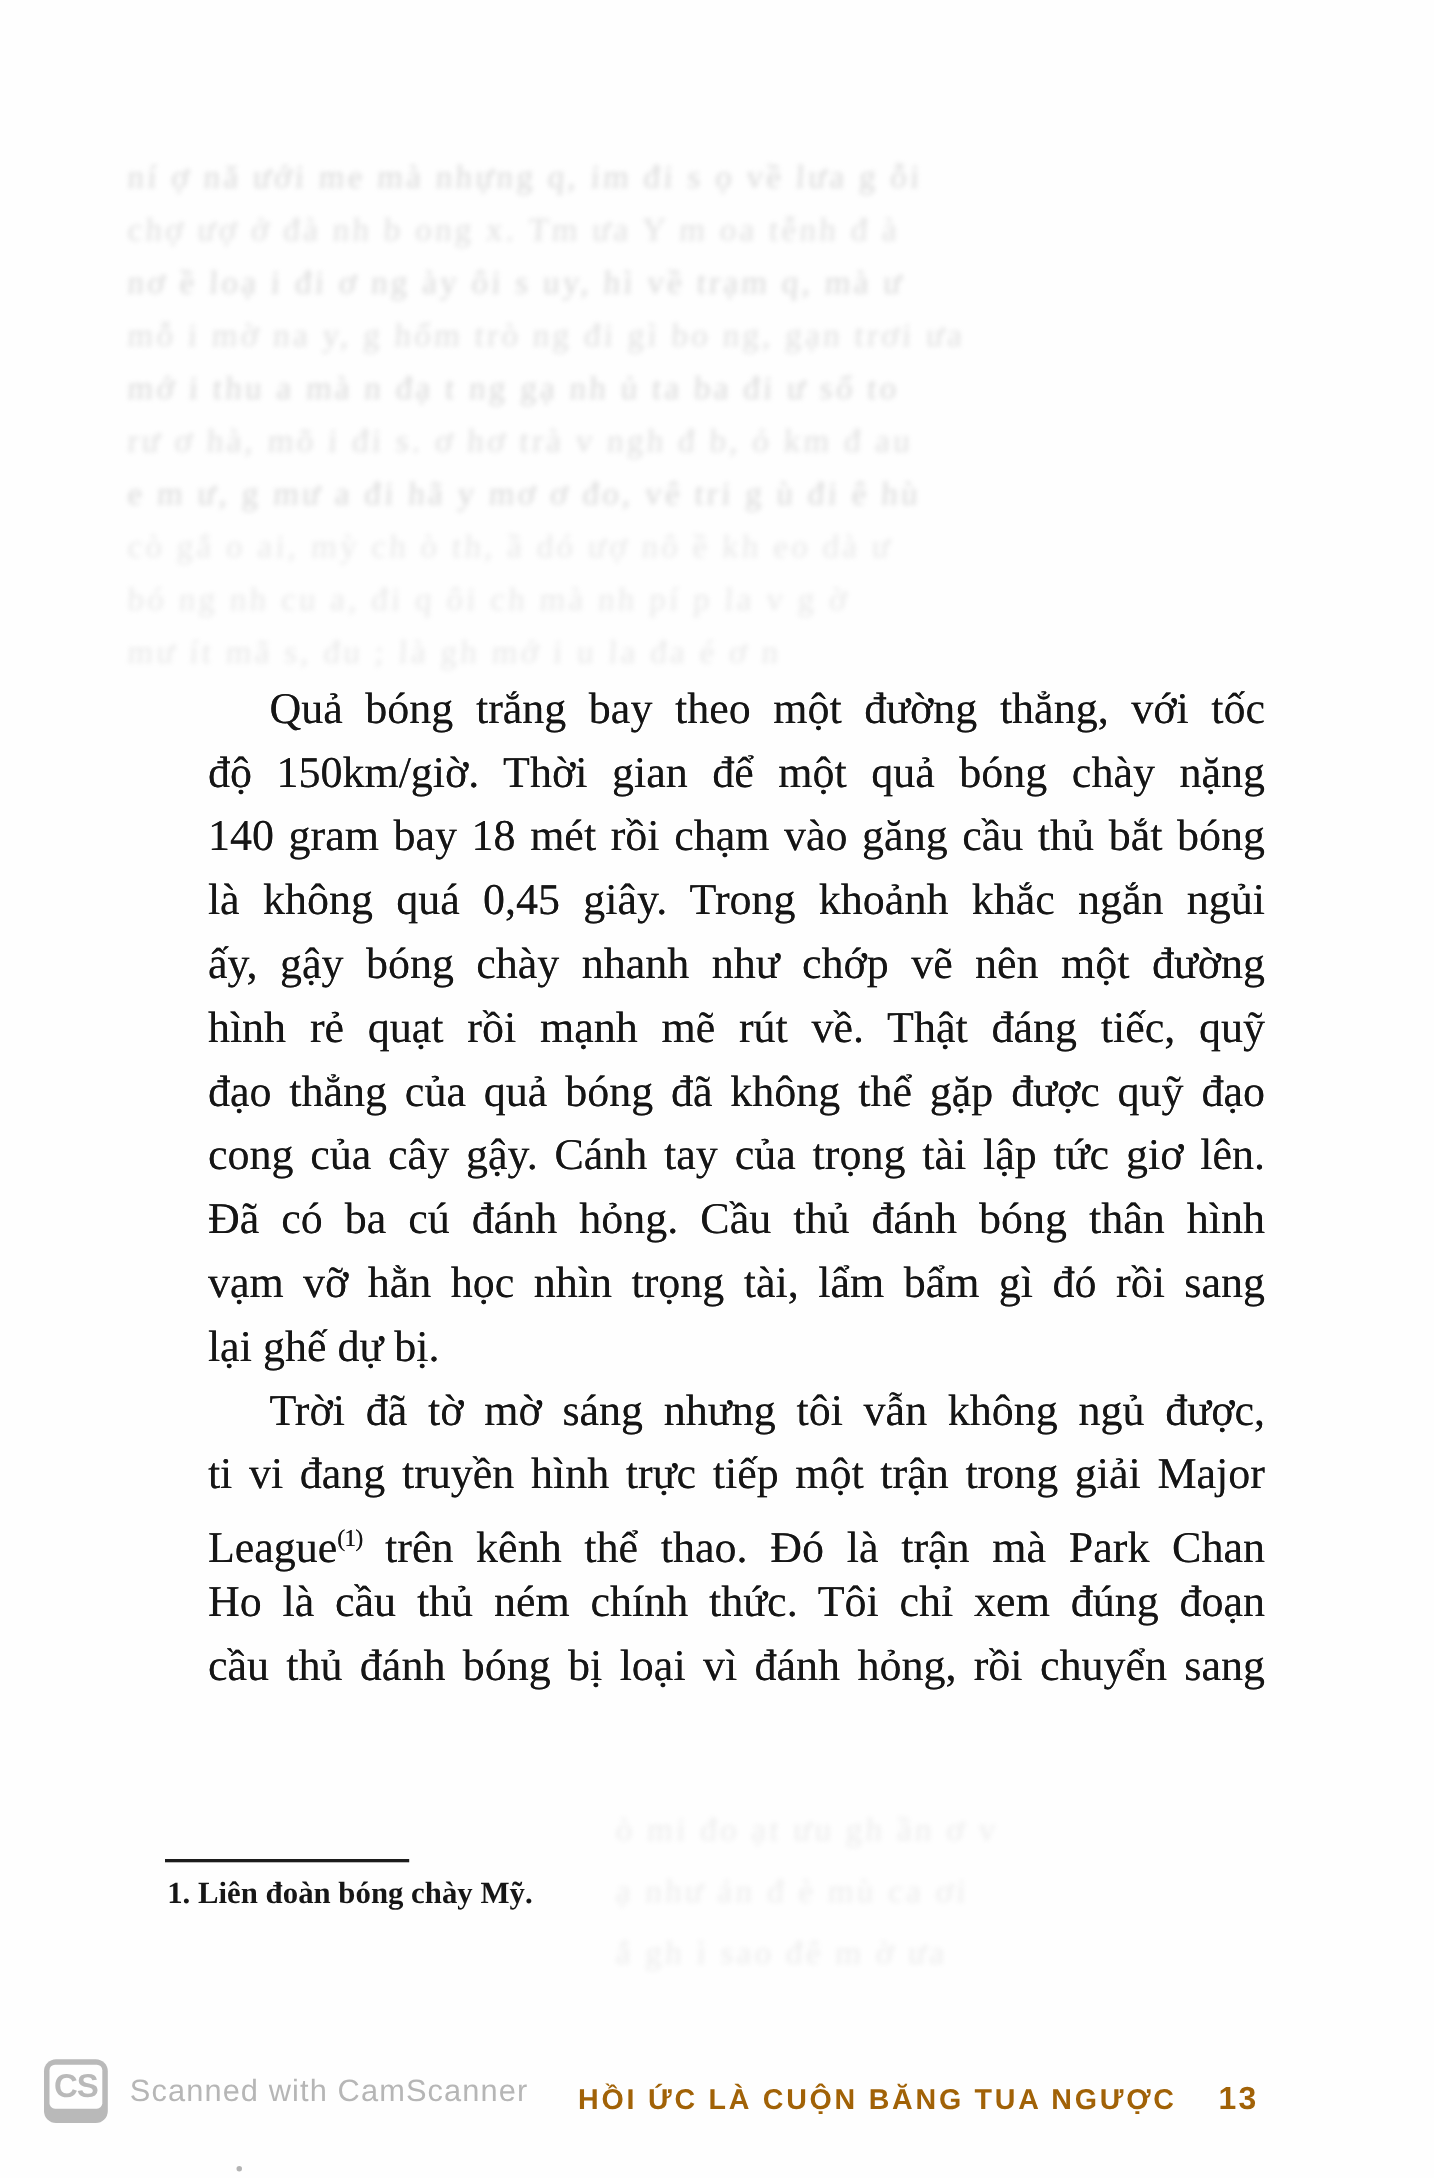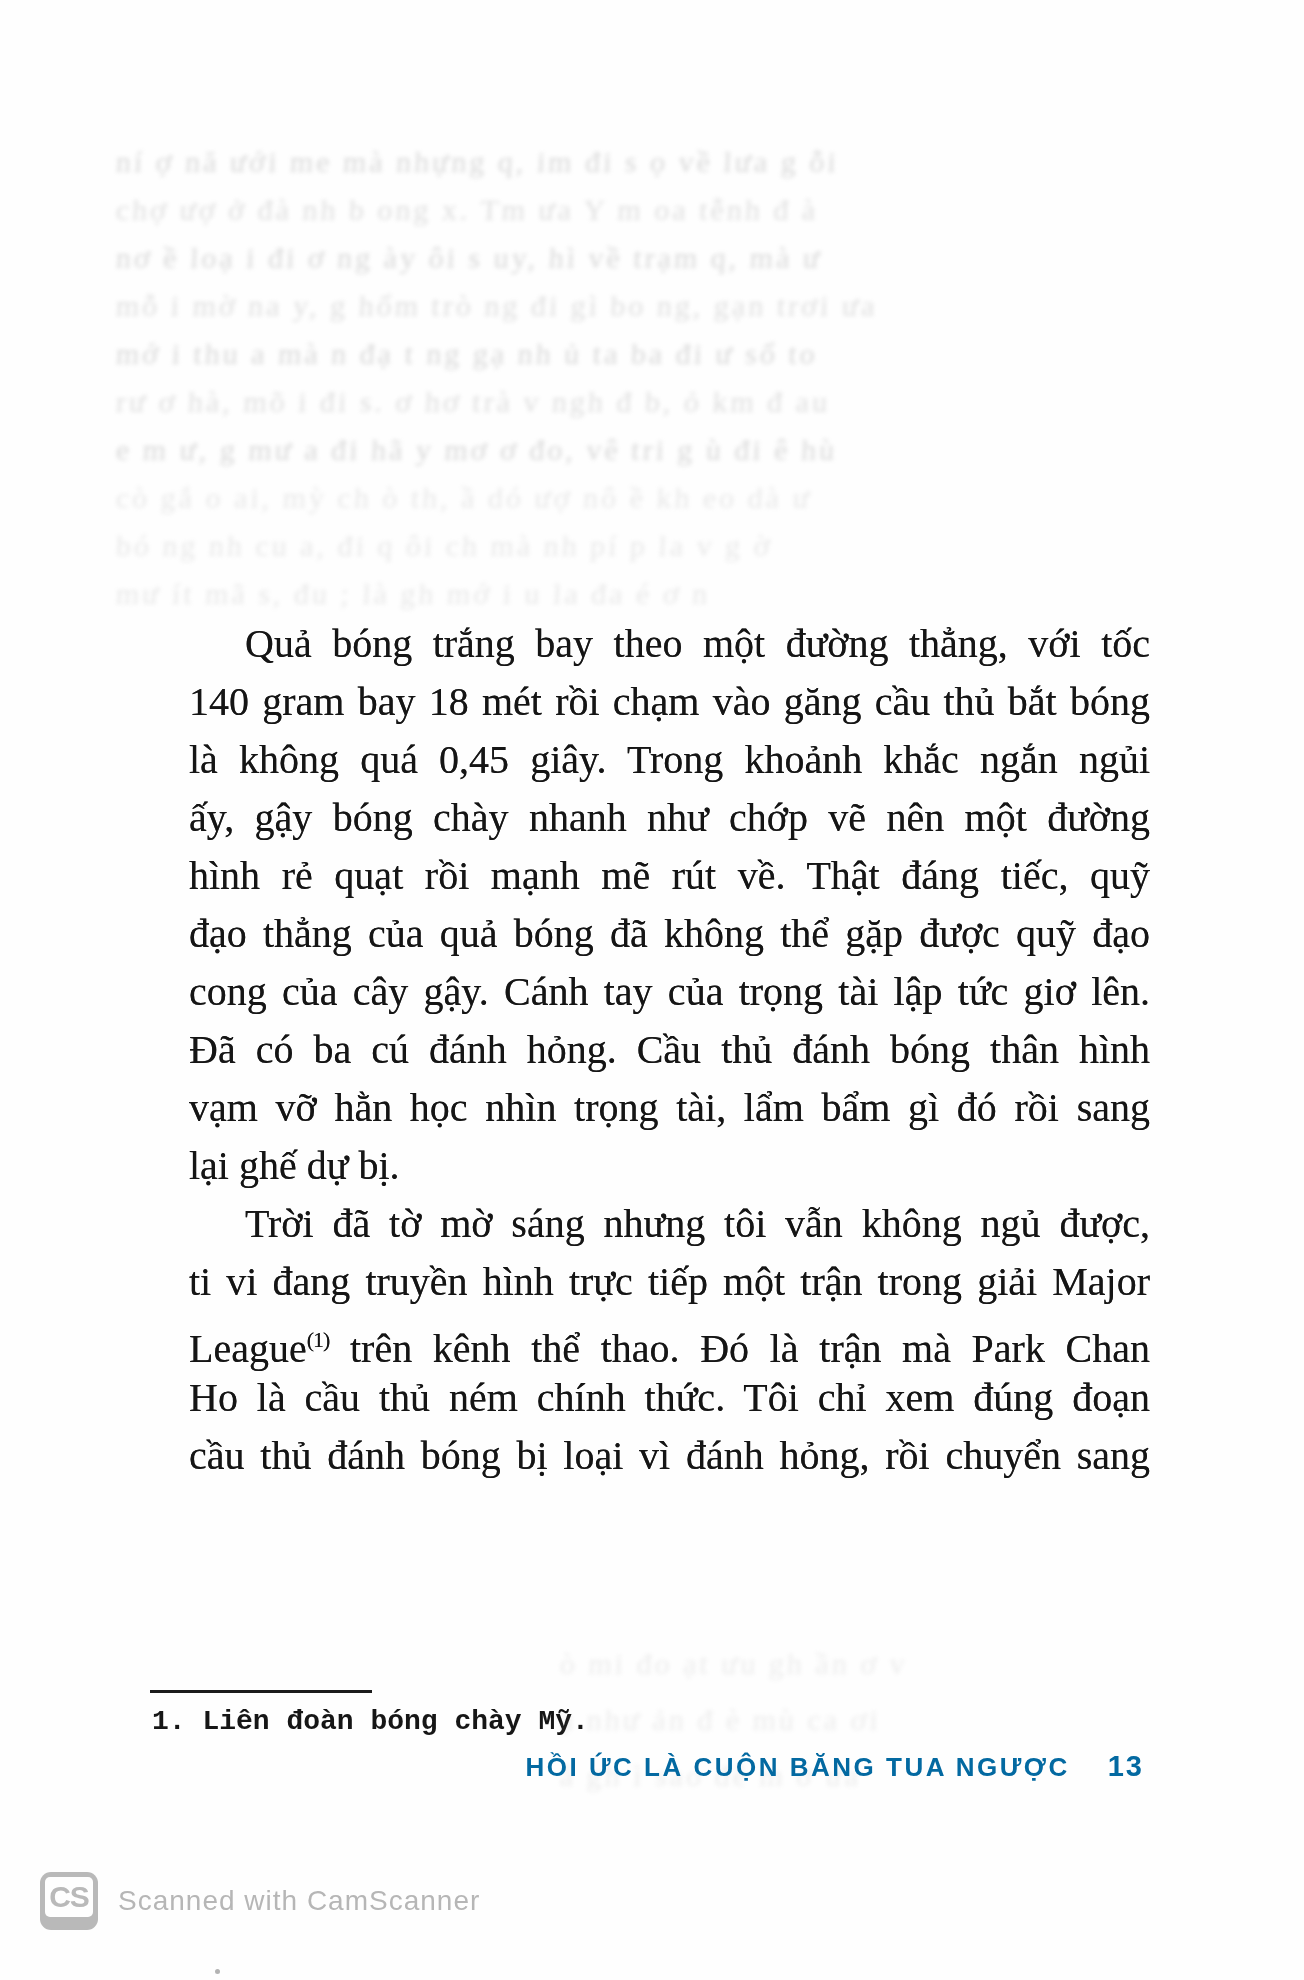--- a/index.html
+++ b/index.html
@@ -30,29 +30,29 @@
     margin-left:43px;
   }
   .bline.indent{text-indent:56px;}
   .bline.last{text-align-last:left;-moz-text-align-last:left;}
   .sup{font-size:22px;vertical-align:15px;letter-spacing:-1px;}
 
   
   .fn-sep{position:absolute;left:150px;top:1690px;width:222px;height:3px;background:#1c1c1c;}
   .footnote{
     position:absolute;left:152px;top:1706px;
-    font-family:Liberation Mono, monospace;font-weight:700;
+    font-family:Liberation Serif, serif;font-weight:700;
     font-size:28px;color:#161616;
   }
 
   
   .footer{
-    position:absolute;top:1750px;right:160px;
+    position:absolute;top:1892px;right:160px;
     display:flex;align-items:baseline;gap:38px;
-    font-family:"Liberation Sans", sans-serif;font-weight:700;color:#0369a1;
+    font-family:"Liberation Sans", sans-serif;font-weight:700;color:#a16207;
   }
   .running-title{font-size:26px;letter-spacing:2.5px;}
   .page-num{font-size:29px;letter-spacing:2px;}
 
   
   .cam{position:absolute;left:40px;top:1872px;display:flex;align-items:center;gap:20px;}
   .cs-logo{width:58px;height:58px;background:#b9b9b9;border-radius:11px;position:relative;flex:none;}
   .cs-inner{
     position:absolute;left:5px;top:5px;right:5px;bottom:13px;background:#fefefe;border-radius:5px;
     display:flex;align-items:center;justify-content:center;
@@ -79,20 +79,21 @@
     <div class="gline">mớ i thu a mà n đạ t ng gạ nh ủ ta ba đi ư sổ to</div>
     <div class="gline">rư ơ hà, mõ i đi s. ơ hơ trà v ngh đ b, ỏ km đ au</div>
     <div class="gline">e m ư, g mư a đi hã y mơ ơ đo, vê tri g ù đi ê hù</div>
     <div class="gline">cò gắ o ai, mỳ ch ò th, ầ dó ượ nô ề kh eo dà ư</div>
     <div class="gline">bó ng nh cu a, đi q ôi ch mà nh pí p la v g ờ </div>
     <div class="gline">mư ít mã s, đu ; là gh mớ i u la đa é ơ n</div>
   </div>
 
   <div class="body-text">
     <div class="bline indent">Quả bóng trắng bay theo một đường thẳng, với tốc</div>
+    <div class="bline">độ 150km/giờ. Thời gian để một quả bóng chày nặng</div>
     <div class="bline">140 gram bay 18 mét rồi chạm vào găng cầu thủ bắt bóng</div>
     <div class="bline">là không quá 0,45 giây. Trong khoảnh khắc ngắn ngủi</div>
     <div class="bline">ấy, gậy bóng chày nhanh như chớp vẽ nên một đường</div>
     <div class="bline">hình rẻ quạt rồi mạnh mẽ rút về. Thật đáng tiếc, quỹ</div>
     <div class="bline">đạo thẳng của quả bóng đã không thể gặp được quỹ đạo</div>
     <div class="bline">cong của cây gậy. Cánh tay của trọng tài lập tức giơ lên.</div>
     <div class="bline">Đã có ba cú đánh hỏng. Cầu thủ đánh bóng thân hình</div>
     <div class="bline">vạm vỡ hằn học nhìn trọng tài, lẩm bẩm gì đó rồi sang</div>
     <div class="bline last">lại ghế dự bị.</div>
     <div class="bline indent">Trời đã tờ mờ sáng nhưng tôi vẫn không ngủ được,</div>

